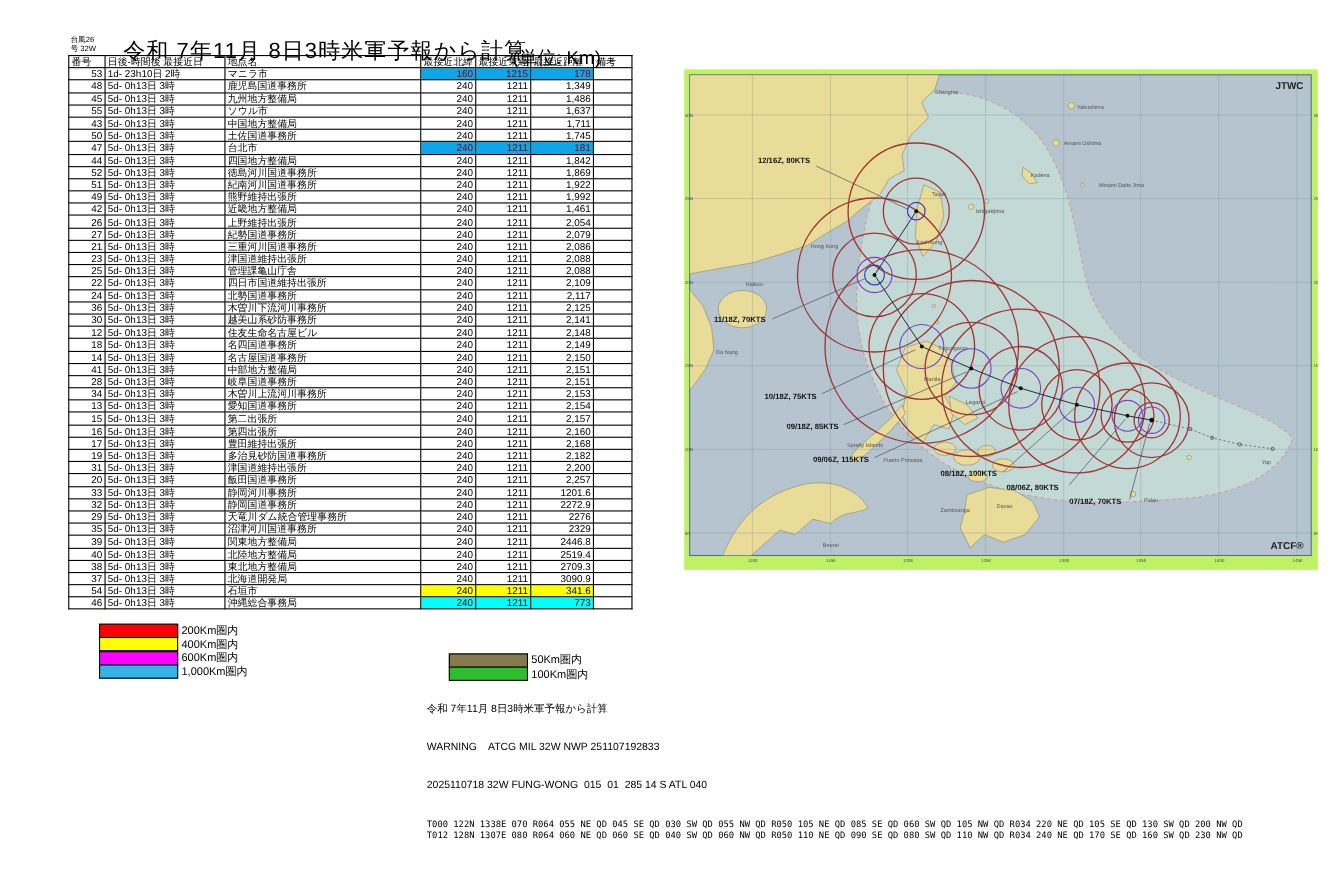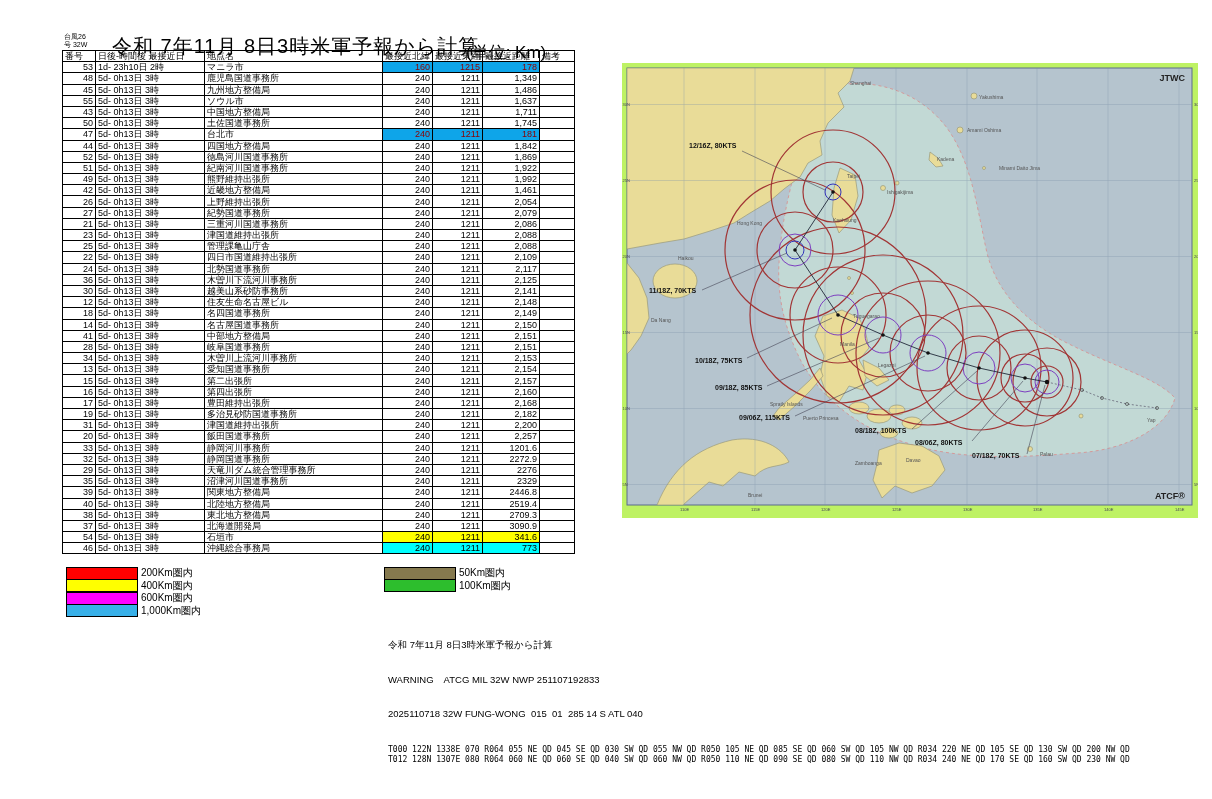--- a/index.html
+++ b/index.html
@@ -13,23 +13,23 @@
   #loc-table{left:62px;top:50px;border-collapse:collapse;table-layout:fixed;font-size:9px;}
   #loc-table td,#loc-table th{border:1px solid #000;padding:0 2px;height:10.2px;line-height:10px;overflow:hidden;white-space:nowrap;font-weight:normal;text-align:left;}
   #loc-table col.c-no{width:33px;} #loc-table col.c-when{width:109px;} #loc-table col.c-name{width:178px;}
   #loc-table col.c-lat{width:40px;} #loc-table col.c-lon{width:41px;} #loc-table col.c-dist{width:57px;} #loc-table col.c-rem{width:35px;}
   #loc-table td.num{text-align:right;}
   #loc-table .when{display:flex;}
   .hl-red{background:#0ea5e9;color:#8b0000;}
   .hl-yellow{background:#ff0;}
   .hl-cyan{background:#0ff;}
   
-  .legend{font-size:10px;}
+  .legend{font-size:10px;margin-left:24px;}
   #legend-left{left:66px;top:567px;}
-  #legend-right{left:384px;top:567px;}
+  #legend-right{left:384px;top:594px;}
   .legend-item{display:flex;align-items:center;height:12.5px;}
   .swatch{width:70px;height:11px;border:1px solid #000;margin-right:3px;flex:none;}
   
   #bottom-block{left:388px;top:616px;font-size:9.5px;line-height:11.5px;white-space:pre;}
   #tlines{font-family:"DejaVu Sans Mono",monospace;font-size:8px;line-height:10.9px;white-space:pre;margin-top:2px;}
   
   #map-wrap{left:622px;top:63px;width:576px;height:455px;background:#bef264;}
   text{font-family:"Liberation Sans",sans-serif;}
   .place{font-size:5px;fill:#555;}
   .tlabel{font-size:7px;font-weight:bold;fill:#111;}

